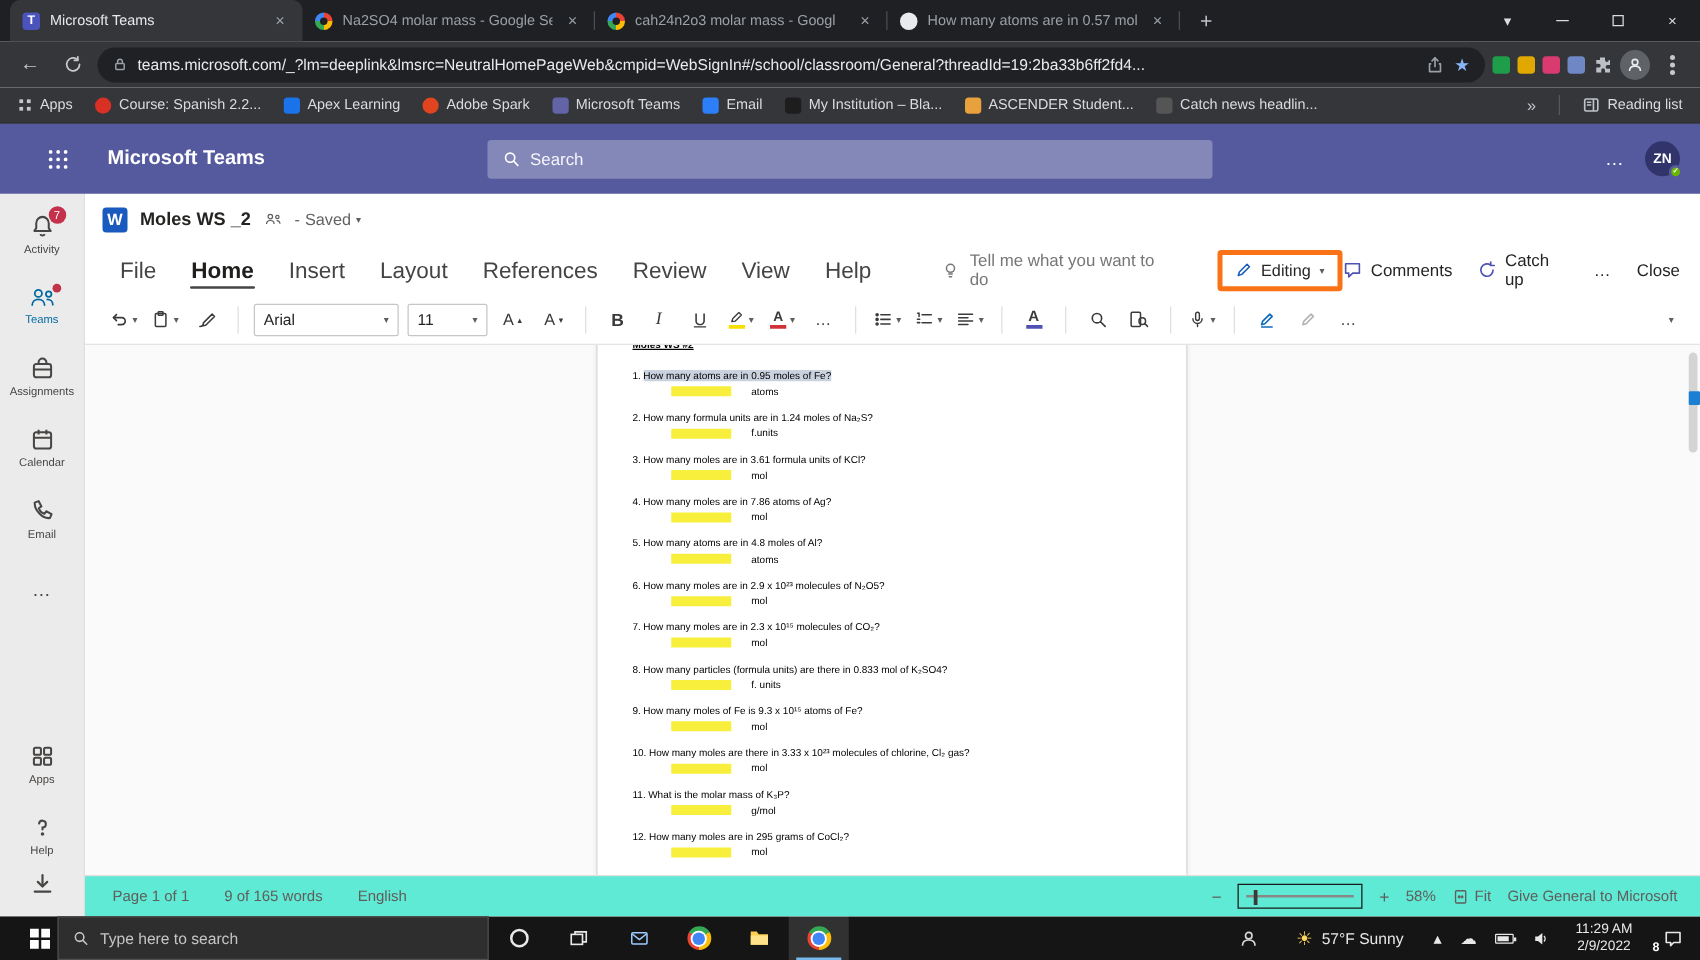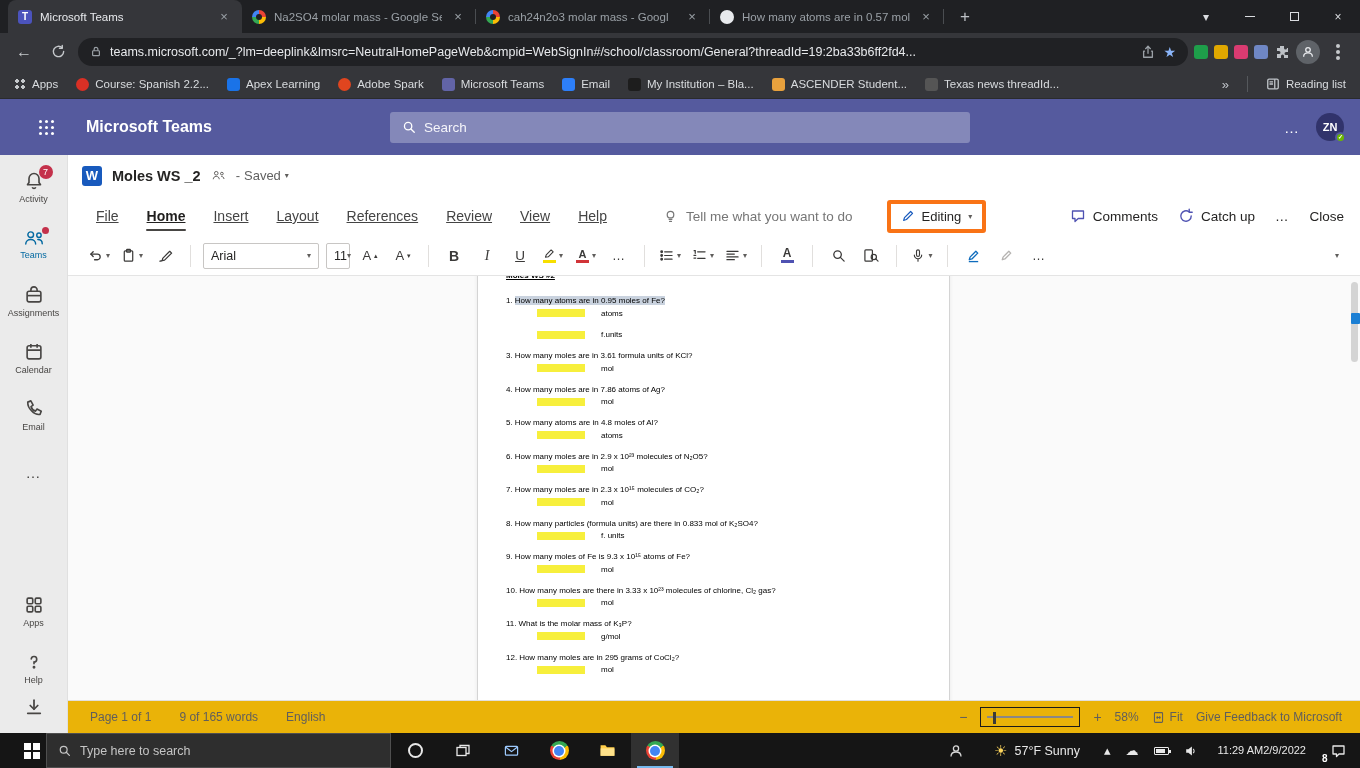--- a/index.html
+++ b/index.html
@@ -85,36 +85,36 @@
   .doctitle{height:41px;display:flex;align-items:center;gap:10px;padding-left:14px;}
   .word-ico{width:20px;height:20px;border-radius:3px;background:#185abd;position:relative;}
   .word-ico::after{content:"W";position:absolute;inset:0;color:#fff;font-size:13px;font-weight:bold;text-align:center;line-height:20px;}
   .doc-name{font-size:14.5px;font-weight:bold;color:#252423;}
   .presence{color:#605e5c;}
   .saved{font-size:13px;color:#616161;display:flex;align-items:center;gap:4px;}
   .saved::before{content:"-  ";color:#616161;}
   .chev{font-size:8px;color:#605e5c;}
 
   .ribbontabs{height:40px;display:flex;align-items:center;padding:0 16px 0 14px;}
-  .rtab{padding:0 14px;height:100%;display:flex;align-items:center;font-size:14px;color:#444;position:relative;text-decoration:underline;}
+  .rtab{padding:0 14px;height:100%;display:flex;align-items:center;font-size:18px;color:#444;position:relative;}
   .rtab.active{font-weight:bold;color:#201f1e;}
   .rtab.active::after{content:"";position:absolute;left:13px;right:13px;bottom:5px;height:2.5px;background:#484644;border-radius:2px;}
   .tellme{margin-left:42px;display:flex;align-items:center;gap:8px;color:#767676;font-size:13.5px;}
   .editing-btn{margin-left:34px;display:flex;align-items:center;gap:7px;border:4px solid #f97316;border-radius:3px;padding:5px 10px;font-size:13px;color:#252423;}
   .ribbon-right{margin-left:auto;display:flex;align-items:center;gap:20px;font-size:13.5px;color:#252423;}
   .rr-btn{display:flex;align-items:center;gap:7px;}
   .ic-blue{color:#4f52b2;}
   .rr-more{letter-spacing:1px;color:#252423;}
 
   .toolbar{height:40px;display:flex;align-items:center;gap:7px;padding:0 10px 0 18px;border-bottom:1px solid #e4e4e4;color:#3b3a39;}
   .tbtn{min-width:26px;height:28px;display:flex;align-items:center;justify-content:center;gap:3px;border-radius:2px;}
   .vsep{width:1px;height:22px;background:#e1dfdd;margin:0 5px;flex:0 0 auto;}
   .font-box{width:116px;height:26px;border:1px solid #c8c6c4;border-radius:2px;display:flex;align-items:center;padding:0 7px;font-size:12.5px;color:#252423;}
   .font-box .fb-label{flex:1;}
-  .size-box{width:24px;}
+  .size-box{width:64px;}
   .glyph-b{font-weight:bold;font-size:14px;}
   .glyph-i{font-style:italic;font-family:"Liberation Serif",serif;font-size:14px;}
   .glyph-u{text-decoration:underline;font-size:13.5px;}
   .stacked{display:flex;flex-direction:column;align-items:center;line-height:1;}
   .colorbar{width:13px;height:3px;margin-top:1px;}
   .bar-yellow{background:#f7df00;}
   .bar-red{background:#d13438;}
   .grow{font-size:13px;position:relative;}
   .grow sup{font-size:7px;}
   .tb-more{letter-spacing:1px;font-size:13px;}
@@ -129,21 +129,21 @@
   .q-line{font-size:8px;line-height:11px;color:#000;white-space:nowrap;}
   .q-num{margin-right:2px;}
   .q-text.selected{background:#c9d2de;}
   .q-blank-line{height:12px;padding-left:31px;display:flex;align-items:center;gap:16px;margin-top:1px;}
   .blank{width:48px;height:8px;background:#f7ef3c;}
   .q-unit{font-size:8px;color:#000;}
   .canvas-scroll{position:absolute;right:2px;top:6px;width:7px;height:80px;border-radius:4px;background:#d4d4d4;}
   .presence-badge{position:absolute;right:0;top:37px;width:9px;height:11px;background:#1b7fd4;border-radius:1px;}
 
   
-  .statusbar{height:33px;border-top:1px solid #e1dfdd;display:flex;align-items:center;gap:28px;padding:0 18px 0 22px;font-size:12px;color:#605e5c;background:#eab308;}
+  .statusbar{height:33px;border-top:1px solid #e1dfdd;display:flex;align-items:center;gap:28px;padding:0 18px 0 22px;font-size:12px;color:#605e5c;background:#5eead4;}
   .sb-right{margin-left:auto;display:flex;align-items:center;gap:13px;}
   .zoom-slider{width:100px;height:20px;border:1px solid #1a1a1a;position:relative;display:flex;align-items:center;padding:0 6px;}
   .zoom-track{width:100%;height:2px;background:#8a8886;}
   .zoom-thumb{position:absolute;left:12px;top:4px;width:3px;height:12px;background:#3b3a39;}
   .fit-btn{display:flex;align-items:center;gap:5px;}
 
   
   .taskbar{height:35px;background:#151515;display:flex;align-items:stretch;color:#e8e8e8;}
   .tb-start{width:46px;display:grid;place-items:center;}
   .win-logo{width:7px;height:7px;background:#fff;box-shadow:9px 0 #fff,0 9px #fff,9px 9px #fff;margin:-9px -9px 0 0;}
@@ -155,21 +155,21 @@
   .chrome-logo{width:19px;height:19px;border-radius:50%;background:conic-gradient(from -60deg,#34a853 0 120deg,#fbbc05 120deg 240deg,#ea4335 240deg 360deg);position:relative;}
   .chrome-logo::after{content:"";position:absolute;inset:4.5px;border-radius:50%;background:#4285f4;box-shadow:0 0 0 1.5px #fff;}
   .tb-flex{flex:1;}
   .weather{display:flex;align-items:center;gap:7px;font-size:12.5px;padding:0 14px;}
   .sun{color:#ffd75e;font-size:15px;}
   .tray{display:flex;align-items:center;gap:15px;padding:0 10px;}
   .tray .glyph{font-size:13px;color:#e8e8e8;}
   .battery{width:15px;height:8px;border:1px solid #e8e8e8;border-radius:1px;position:relative;}
   .battery::before{content:"";position:absolute;left:1px;top:1px;bottom:1px;width:9px;background:#e8e8e8;}
   .battery::after{content:"";position:absolute;right:-3px;top:2px;width:2px;height:3px;background:#e8e8e8;}
-  .clock{display:flex;flex-direction:row;align-items:center;justify-content:center;font-size:11px;line-height:13.5px;padding:0 10px;}
+  .clock{display:flex;flex-direction:column;align-items:center;justify-content:center;font-size:11px;line-height:13.5px;padding:0 10px;}
   .action{width:44px;display:grid;place-items:center;position:relative;}
   .action .count{position:absolute;left:6px;bottom:4px;font-size:10px;font-weight:bold;color:#fff;}
 
   svg{display:block;}
 </style>
 </head>
 <body>
 
 <div id="screen">
 
@@ -281,21 +281,21 @@
     <div class="bm">
         <span class="bf" style="background:#1d1d1d"></span>
         <span>My Institution – Bla...</span>
       </div>
     <div class="bm">
         <span class="bf" style="background:#e8a13d"></span>
         <span>ASCENDER Student...</span>
       </div>
     <div class="bm">
         <span class="bf" style="background:#555"></span>
-        <span>Texas news threadId...</span>
+        <span>Catch news headlin...</span>
       </div>
     <div class="bm-overflow">»</div>
     <div class="bm-divider"></div>
     <div class="readinglist">
       <svg width="14" height="14" viewBox="0 0 16 16" fill="none" stroke="#c0c4c9" stroke-width="1.5">
           <rect x="2" y="2.5" width="12" height="11" rx="1.5"></rect>
           <path d="M10 2.5v11"></path>
           <path d="M4 5.5h4M4 8h4"></path>
         </svg>
       <span>Reading list</span>
@@ -601,20 +601,23 @@
     <div class="q-line">
       <span class="q-num">1.</span><span class="q-text selected">How many atoms are in 0.95 moles of Fe?</span>
     </div>
     <div class="q-blank-line">
       <span class="blank"></span>
       <span class="q-unit">atoms</span>
     </div>
   </div>
 
   <div class="q">
+    <div class="q-line">
+      <span class="q-num">2.</span><span class="q-text">How many formula units are in 1.24 moles of Na₂S?</span>
+    </div>
     <div class="q-blank-line">
       <span class="blank"></span>
       <span class="q-unit">f.units</span>
     </div>
   </div>
 
   <div class="q">
     <div class="q-line">
       <span class="q-num">3.</span><span class="q-text">How many moles are in 3.61 formula units of KCl?</span>
     </div>
@@ -731,21 +734,21 @@
           </div>
           <span style="font-size:14px;">+</span>
           <span>58%</span>
           <div class="fit-btn">
             <svg width="13" height="13" viewBox="0 0 16 16" fill="none" stroke="currentColor" stroke-width="1.3">
                 <rect x="3" y="2" width="10" height="12" rx="1"></rect>
                 <path d="M5.5 8h5M5.5 8l1.5-1.5M5.5 8L7 9.5M10.5 8L9 6.5M10.5 8L9 9.5"></path>
               </svg>
             <span>Fit</span>
           </div>
-          <span>Give Feedback to Microsoft</span>
+          <span>Give General to Microsoft</span>
         </div>
       </div>
     </div>
   </div>
 
   <div class="taskbar">
     <div class="tb-start">
         <span class="win-logo"></span>
       </div>
     <div class="tb-search">

